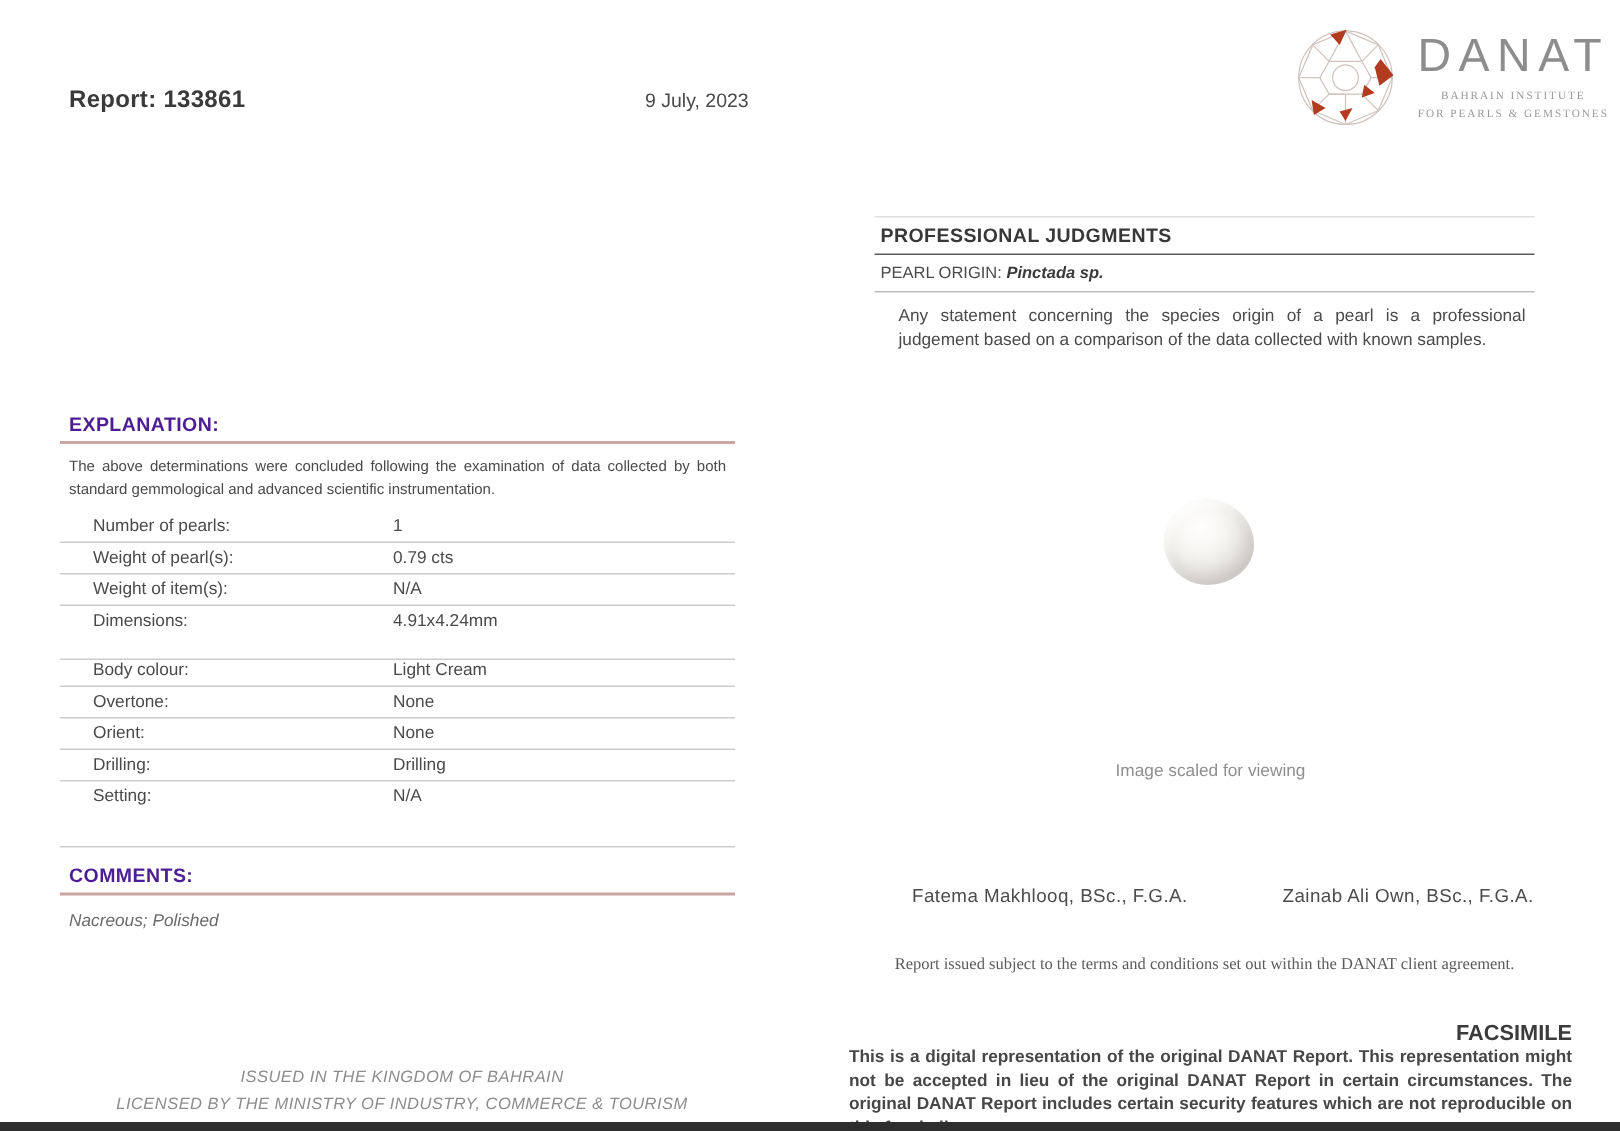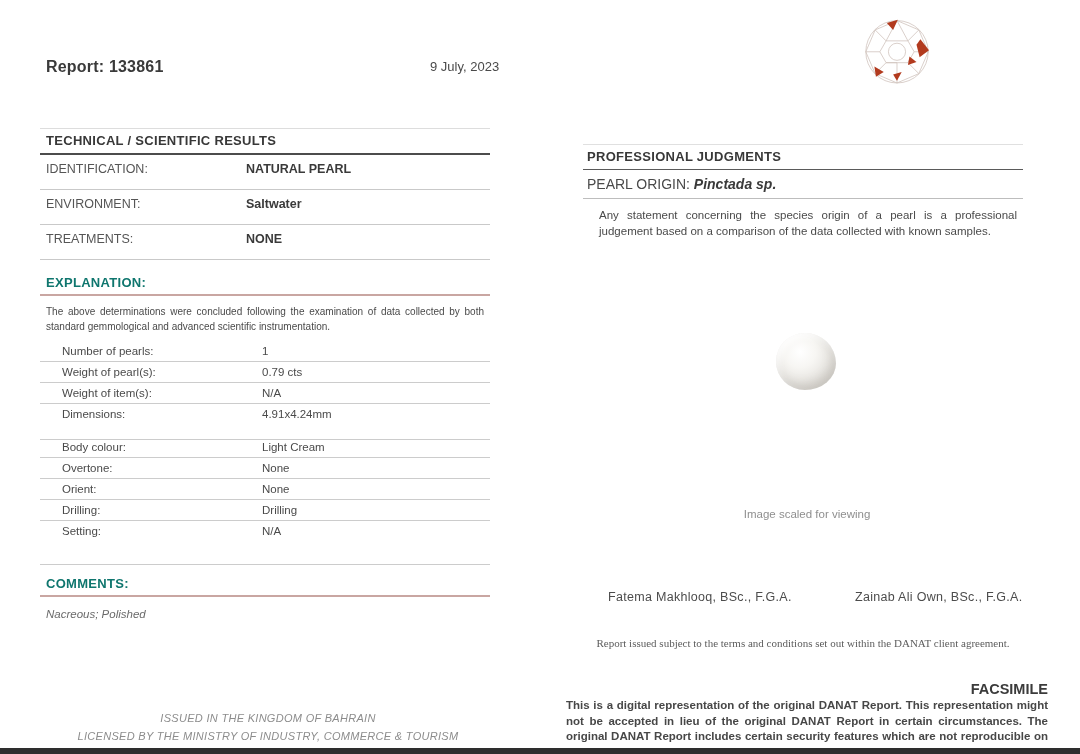--- a/index.html
+++ b/index.html
@@ -25,41 +25,41 @@
     padding:4px 6px 5px;
   }
 
   
   .tech { position:absolute; left:40px; top:128px; width:450px; }
   .tech-row { display:flex; align-items:flex-start; border-bottom:1px solid #c9c9c9; padding:7px 6px 13px; font-size:12.5px; }
   .tech-row .lbl { flex:0 0 200px; color:#555; }
   .tech-row .val { font-weight:bold; color:#3a3a3a; }
 
   .explanation { position:absolute; left:40px; top:275px; width:450px; }
-  .exp-title { font-weight:bold; font-size:13px; color:#0f766e; padding:0 6px 4px; border-bottom:2px solid #c9a6a2; letter-spacing:.3px; }
+  .exp-title { font-weight:bold; font-size:13px; color:#4c1d95; padding:0 6px 4px; border-bottom:2px solid #c9a6a2; letter-spacing:.3px; }
   .exp-body { padding:9px 6px 0; font-size:10px; line-height:1.45; text-align:justify; color:#4a4a4a; }
 
   .specs { position:absolute; left:40px; width:450px; }
   .specs1 { top:341px; }
   .specs2 { top:437px; }
   .spec-row { display:flex; align-items:center; height:20px; border-bottom:1px solid #cccccc; font-size:11.5px; padding:0 6px; color:#4a4a4a; }
   .spec-row .lbl { flex:0 0 200px;margin-left:16px; }
   .spec-row.tall1 { height:31px; align-items:flex-start; padding-top:4px; }
   .spec-row.tall2 { height:39px; align-items:flex-start; padding-top:4px; }
 
   .comments { position:absolute; left:40px; top:576px; width:450px; }
   .com-body { padding:11px 6px 0; font-size:11.5px; font-style:italic; color:#6a6a6a; }
 
   .footer-left { position:absolute; left:58px; top:710px; width:420px; text-align:center;
     font-style:italic; font-size:11px; color:#8c8c8c; line-height:1.6; letter-spacing:.3px; }
 
   
   .judgments { position:absolute; left:583px; top:144px; width:440px; }
   .jud-title { border-top:1px solid #e0e0e0; border-bottom:1.5px solid #5a5a5a; font-weight:bold; font-size:13px; color:#383838; padding:4px 4px 5px; letter-spacing:.3px; }
-  .origin-row { border-bottom:1px solid #bdbdbd; padding:6px 4px 6px; font-size:14px; color:#4a4a4a; }
+  .origin-row { border-bottom:1px solid #bdbdbd; padding:6px 4px 6px; font-size:11px; color:#4a4a4a; }
   .origin-val { font-weight:bold; font-style:italic; color:#3a3a3a; }
   .jud-note { padding:8px 6px 0 16px; font-size:11.5px; line-height:1.4; text-align:justify; color:#4a4a4a; }
 
   .pearl {
     position:absolute; left:776px; top:333px; width:60px; height:57px;
     border-radius:48% 52% 52% 48% / 50% 53% 47% 50%;
     background:radial-gradient(circle at 40% 33%, #ffffff 0%, #f7f6f3 30%, #e9e7e3 55%, #d9d6d1 78%, #e2dfda 95%);
     box-shadow: inset -4px -6px 10px rgba(120,115,105,.18), inset 3px 4px 6px rgba(255,255,255,.9);
   }
 
@@ -105,37 +105,29 @@
         <circle cx="50" cy="51" r="11"></circle>
       </g>
       <g fill="#b23a1e">
         <polygon points="37,14 51,10 45,23"></polygon>
         <polygon points="80,35 91,49 79,58 75,42"></polygon>
         <polygon points="66,57 75,64 64,68"></polygon>
         <polygon points="21,70 33,77 23,83"></polygon>
         <polygon points="45,80 56,77 50,88"></polygon>
       </g>
     </svg>
-  </div>
-
-  <div class="tech">
-    <div class="sec-title">TECHNICAL / SCIENTIFIC RESULTS</div>
-    <div class="tech-row">
-      <span class="lbl">IDENTIFICATION:</span>
-      <span class="val">NATURAL PEARL</span>
-    </div>
-    <div class="tech-row">
-      <span class="lbl">ENVIRONMENT:</span>
-      <span class="val">Saltwater</span>
-    </div>
-    <div class="tech-row">
-      <span class="lbl">TREATMENTS:</span>
-      <span class="val">NONE</span>
-    </div>
-  </div>
+    <div class="logo-text">
+      <div class="logo-name">DANAT</div>
+      <div class="logo-sub">
+        <span>BAHRAIN INSTITUTE</span><br>
+        <span>FOR PEARLS &amp; GEMSTONES</span>
+      </div>
+    </div>
+  </div>
+
 
   <div class="explanation">
     <div class="exp-title">EXPLANATION:</div>
     <div class="exp-body">The above determinations were concluded following the examination of data collected by both standard gemmological and advanced scientific instrumentation.</div>
   </div>
 
   <div class="specs specs1">
     <div class="spec-row">
       <span class="lbl">Number of pearls:</span>
       <span class="val">1</span>

